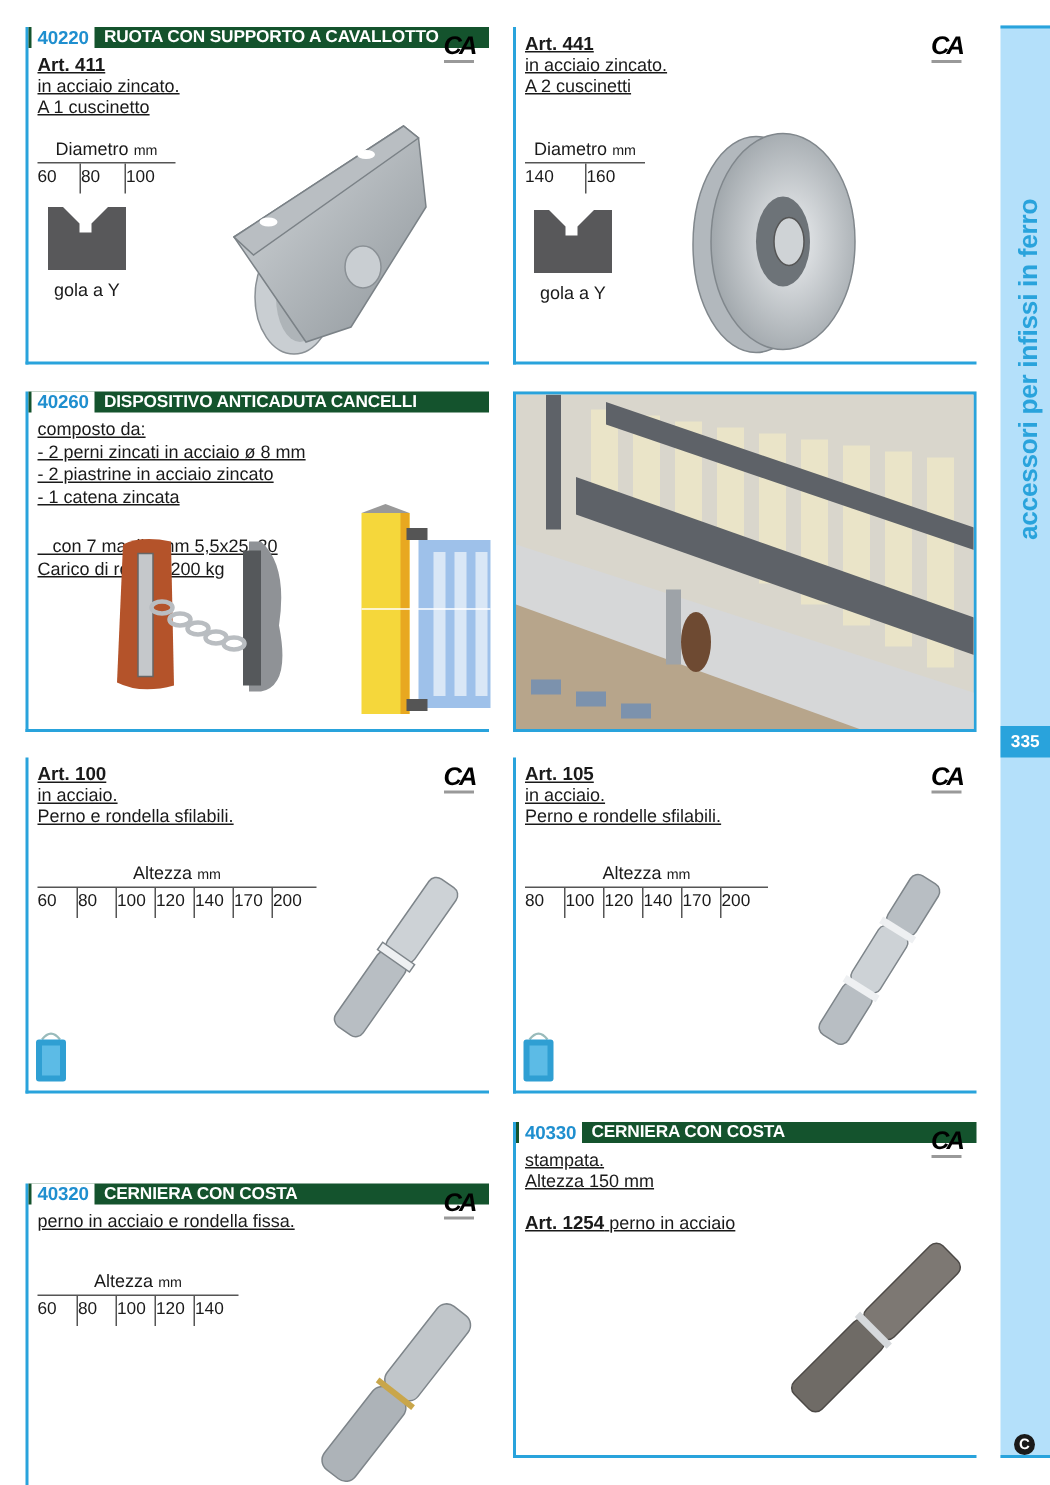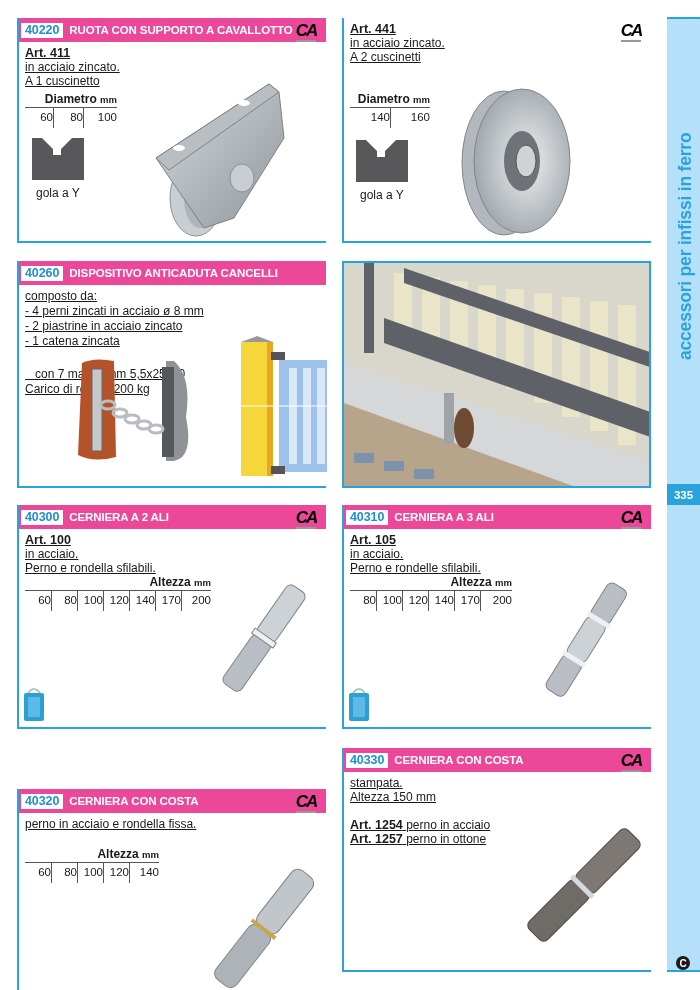--- a/index.html
+++ b/index.html
@@ -6,22 +6,22 @@
   html, body { width: 700px; height: 990px; background: #ffffff; overflow: hidden; }
   body { position: relative; font-family: "Liberation Sans", "DejaVu Sans", sans-serif; color: #1a1a1a; }
 
   .card {
     position: absolute;
     border-left: 2px solid #29a3dc;
     border-bottom: 2px solid #29a3dc;
     background: #fff;
   }
   .card-header {
-    height: 24px;
-    background: #ec4899;
+    height: 14px;
+    background: #14532d;
     display: flex;
     align-items: center;
     color: #fff;
     font-weight: bold;
     font-size: 11.5px;
     letter-spacing: -0.1px;
   }
   .code {
     background: #fff;
     color: #1f8fcf;
@@ -41,24 +41,24 @@
 
   .ca-logo {
     position: absolute; right: 8px; top: 4px;
     width: 24px; height: 22px;
     display: flex; flex-direction: column; align-items: center;
   }
   .ca-logo .ca { color: #000000; font-weight: bold; font-style: italic; font-size: 17px; line-height: 17px; letter-spacing: -2px; }
   .ca-logo .ca-sub { width: 20px; height: 2px; background: #999; margin-top: 1px; }
 
   .dim-table { position: absolute; }
-  .dim-label { text-align: right; font-size: 12px; line-height: 15px; font-weight: bold; }
+  .dim-label { text-align: center; font-size: 12px; line-height: 15px; }
   .dim-label small { font-size: 9.5px; }
   .dim-row { display: flex; border-top: 1px solid #555; }
-  .dim-cell { font-size: 11.5px; text-align: right; padding: 3px 0 5px; border-left: 1px solid #555; }
+  .dim-cell { font-size: 11.5px; text-align: left; padding: 3px 0 5px; border-left: 1px solid #555; }
   .dim-cell:first-child { border-left: none; }
 
   .groove { position: absolute; }
   .groove-label { position: absolute; font-size: 12px; }
 
   .product-img { position: absolute; }
 
   .sidebar {
     position: absolute; left: 667px; top: 17px; width: 33px; height: 955px;
     background: #b4e0fa;
@@ -165,21 +165,21 @@
   </svg>
 </div>
 
 <div class="card" style="left:17px; top:261px; width:309px; height:227px;">
   <div class="card-header">
     <span class="code">40260</span>
     <span class="title">DISPOSITIVO ANTICADUTA CANCELLI</span>
   </div>
   <div class="body" style="line-height:15px;">
     <span class="desc-line">composto da:</span>
-    <span class="desc-line">- 4 perni zincati in acciaio ø 8 mm</span>
+    <span class="desc-line">- 2 perni zincati in acciaio ø 8 mm</span>
     <span class="desc-line">- 2 piastrine in acciaio zincato</span>
     <span class="desc-line">- 1 catena zincata</span>
     <span class="desc-line" style="white-space:pre;margin-top:18px;">   con 7 maglie mm 5,5x25x20</span>
     <span class="desc-line">Carico di rottura 200 kg</span>
   </div>
   <svg class="product-img" style="left:55px; top:96px;" width="120" height="110" viewBox="0 0 120 110">
     <path d="M8 6 Q20 0 40 4 L42 100 Q20 106 4 98 Z" fill="#b4532a"></path>
     <rect x="18" y="12" width="10" height="82" fill="#c5c8cb" stroke="#666"></rect>
     <path d="M100 4 Q118 20 112 60 Q120 100 100 104 L92 104 L92 4 Z" fill="#8f9296"></path>
     <rect x="88" y="10" width="12" height="90" fill="#55585b"></rect>
@@ -228,24 +228,20 @@
     <ellipse cx="120" cy="165" rx="10" ry="20" fill="#6e4a32"></ellipse>
     <g fill="#7c92ad">
         <rect x="10" y="190" width="20" height="10"></rect>
         <rect x="40" y="198" width="20" height="10"></rect>
         <rect x="70" y="206" width="20" height="10"></rect>
       </g>
   </svg>
 </div>
 
 <div class="card" style="left:17px; top:505px; width:309px; height:224px;">
-  <div class="card-header">
-    <span class="code">40300</span>
-    <span class="title">CERNIERA A 2 ALI</span>
-  </div>
   <div class="body">
     <div class="art">Art. 100</div>
     <span class="desc-line">in acciaio.</span>
     <span class="desc-line">Perno e rondella sfilabili.</span>
   </div>
   <div class="ca-logo">
       <span class="ca">CA</span>
       <span class="ca-sub"></span>
     </div>
   <div class="dim-table" style="left:6px; top:70px; width:186px;">
@@ -268,24 +264,20 @@
     </g>
   </svg>
   <svg class="bag-icon" style="left:3px; top:182px;" width="24" height="36" viewBox="0 0 24 36">
     <path d="M6 6 Q12 -2 18 6" fill="none" stroke="#9bb" stroke-width="1.5"></path>
     <rect x="2" y="6" width="20" height="28" rx="2" fill="#2f9fd3"></rect>
     <rect x="6" y="10" width="12" height="20" fill="#5cbbe6"></rect>
   </svg>
 </div>
 
 <div class="card" style="left:342px; top:505px; width:309px; height:224px;">
-  <div class="card-header">
-    <span class="code">40310</span>
-    <span class="title">CERNIERA A 3 ALI</span>
-  </div>
   <div class="body">
     <div class="art">Art. 105</div>
     <span class="desc-line">in acciaio.</span>
     <span class="desc-line">Perno e rondelle sfilabili.</span>
   </div>
   <div class="ca-logo">
       <span class="ca">CA</span>
       <span class="ca-sub"></span>
     </div>
   <div class="dim-table" style="left:6px; top:70px; width:162px;">
@@ -349,21 +341,20 @@
 <div class="card" style="left:342px; top:748px; width:309px; height:224px;">
   <div class="card-header">
     <span class="code">40330</span>
     <span class="title">CERNIERA CON COSTA</span>
   </div>
   <div class="body">
     <span class="desc-line">stampata.</span>
     <span class="desc-line">Altezza 150 mm</span>
     <div style="height:14px"></div>
     <div><span class="art">Art. 1254</span> <span>perno in acciaio</span></div>
-    <div><span class="art">Art. 1257</span> <span>perno in ottone</span></div>
   </div>
   <div class="ca-logo">
       <span class="ca">CA</span>
       <span class="ca-sub"></span>
     </div>
   <svg class="product-img" style="left:170px; top:72px;" width="140" height="130" viewBox="0 0 140 130">
     <g transform="rotate(-45 70 65)">
       <rect x="0" y="52" width="68" height="26" rx="6" fill="#6f6b66" stroke="#4c4946"></rect>
       <rect x="68" y="52" width="72" height="26" rx="6" fill="#7d7873" stroke="#4c4946"></rect>
       <rect x="65" y="50" width="5" height="30" fill="#d6d9dc"></rect>

